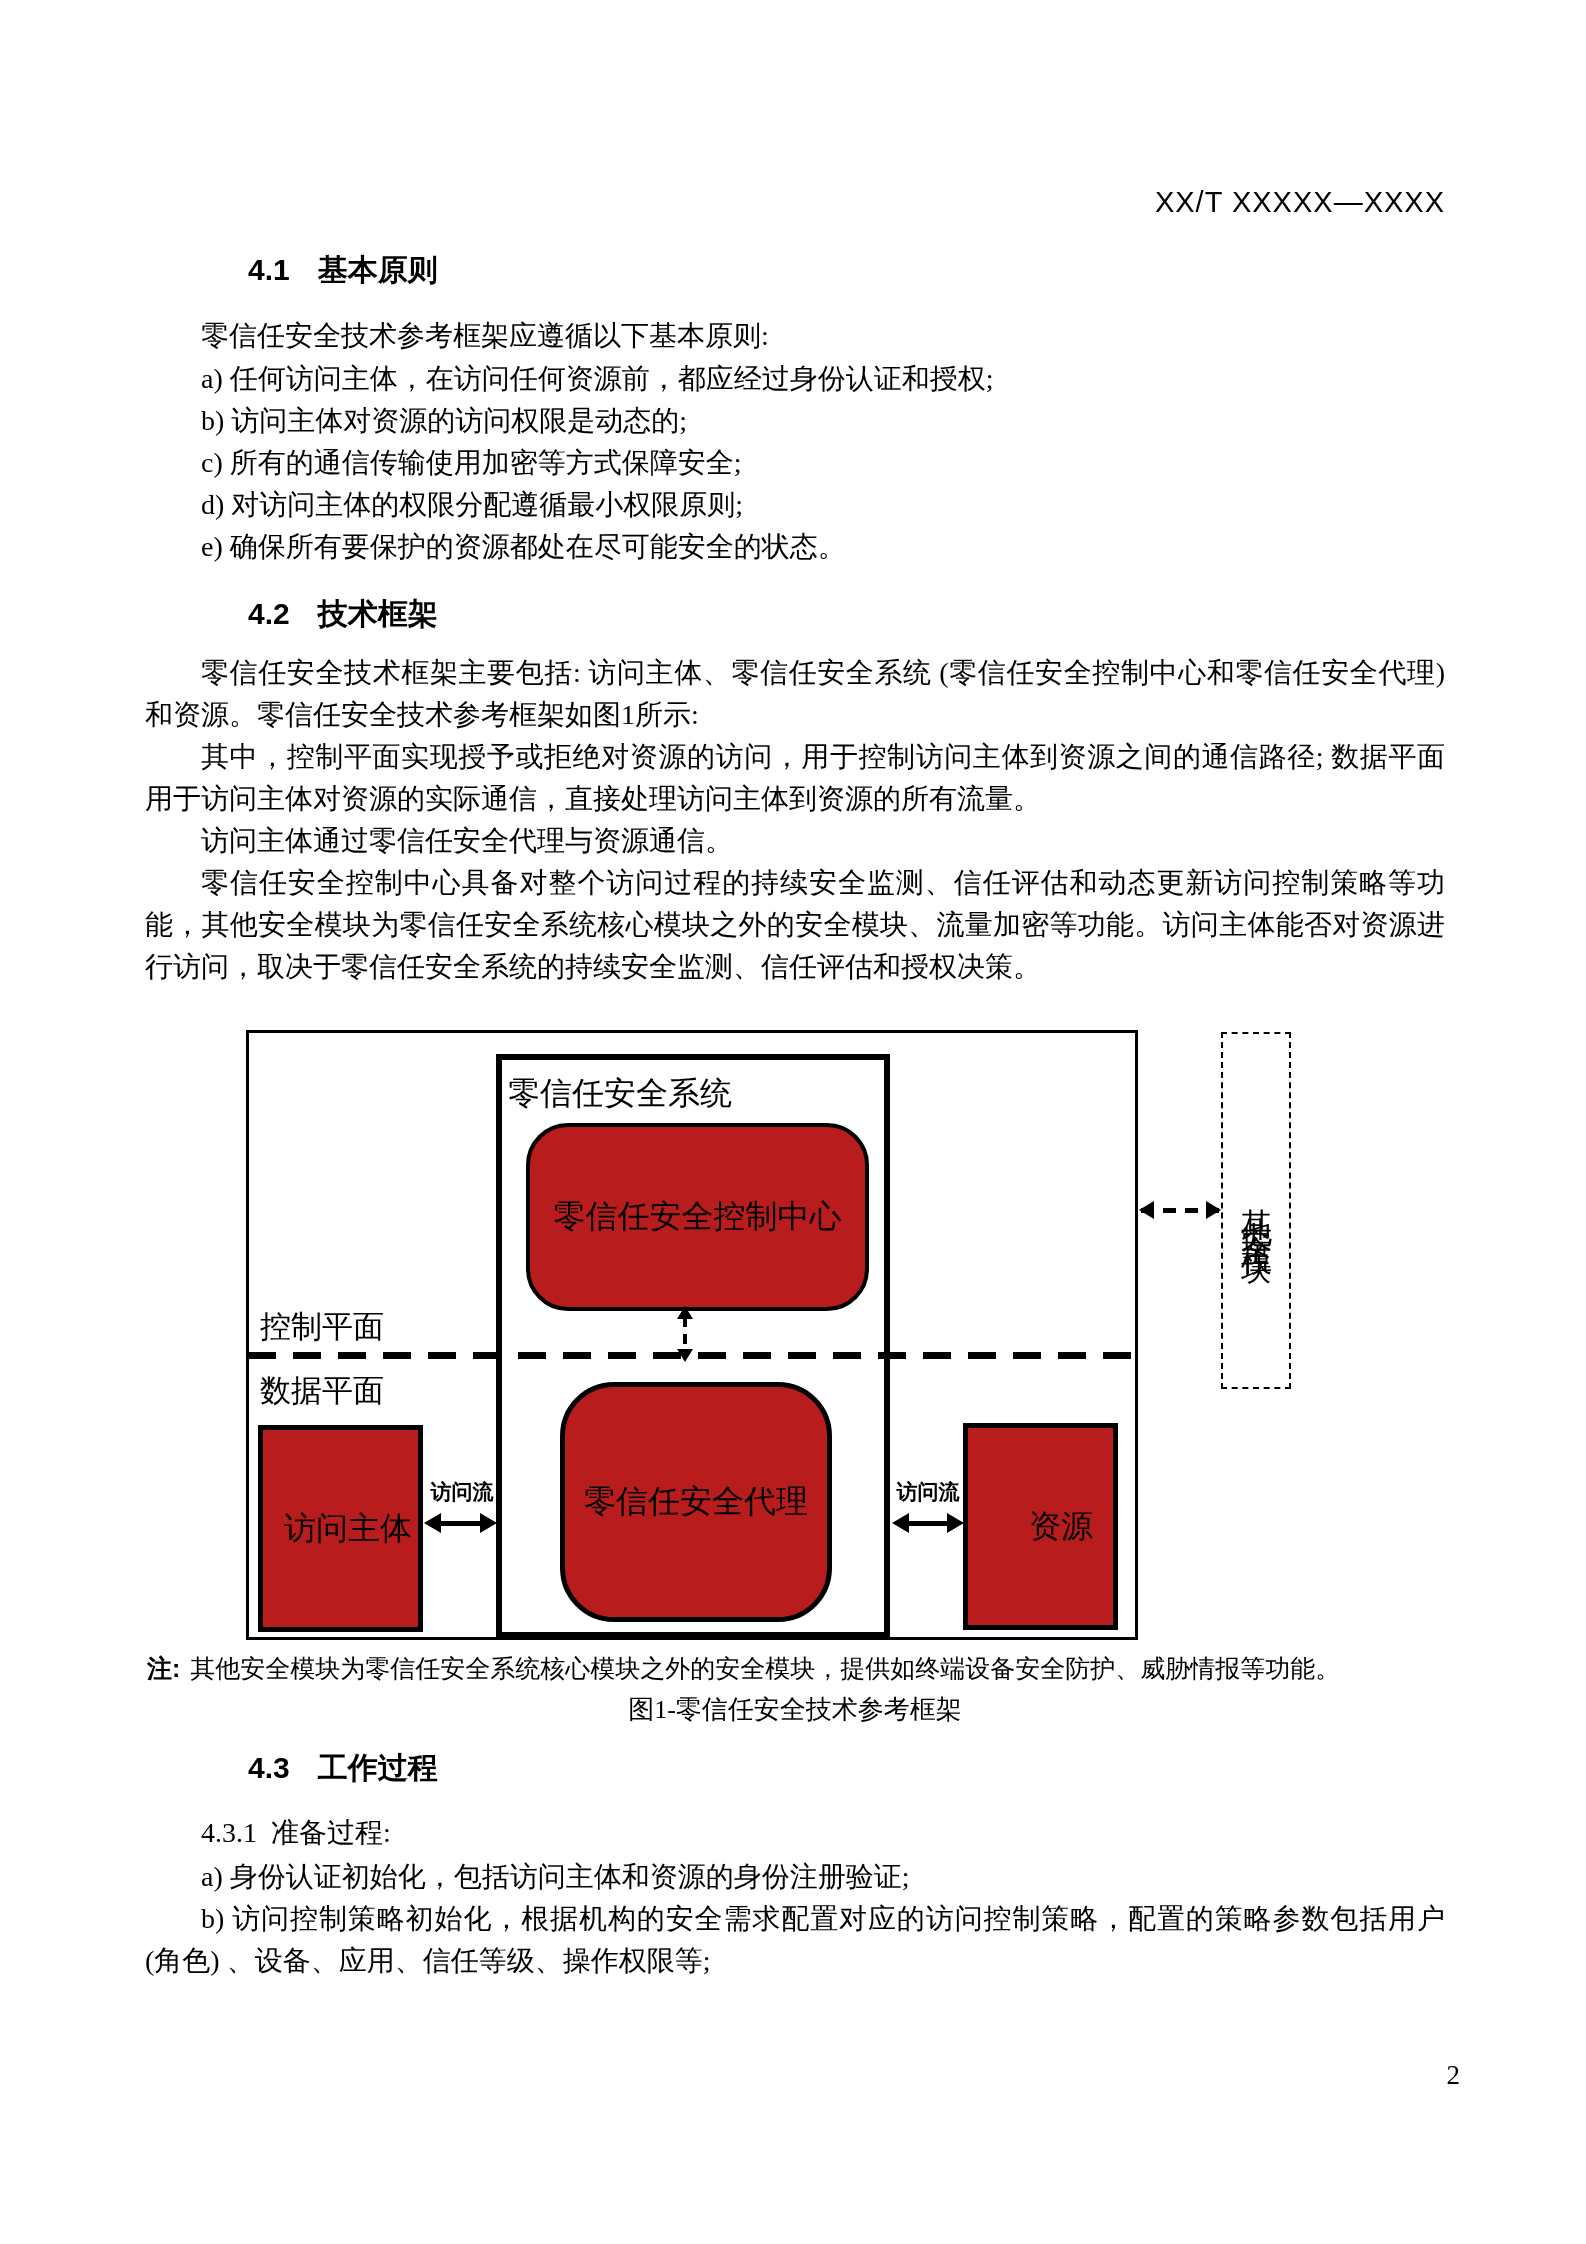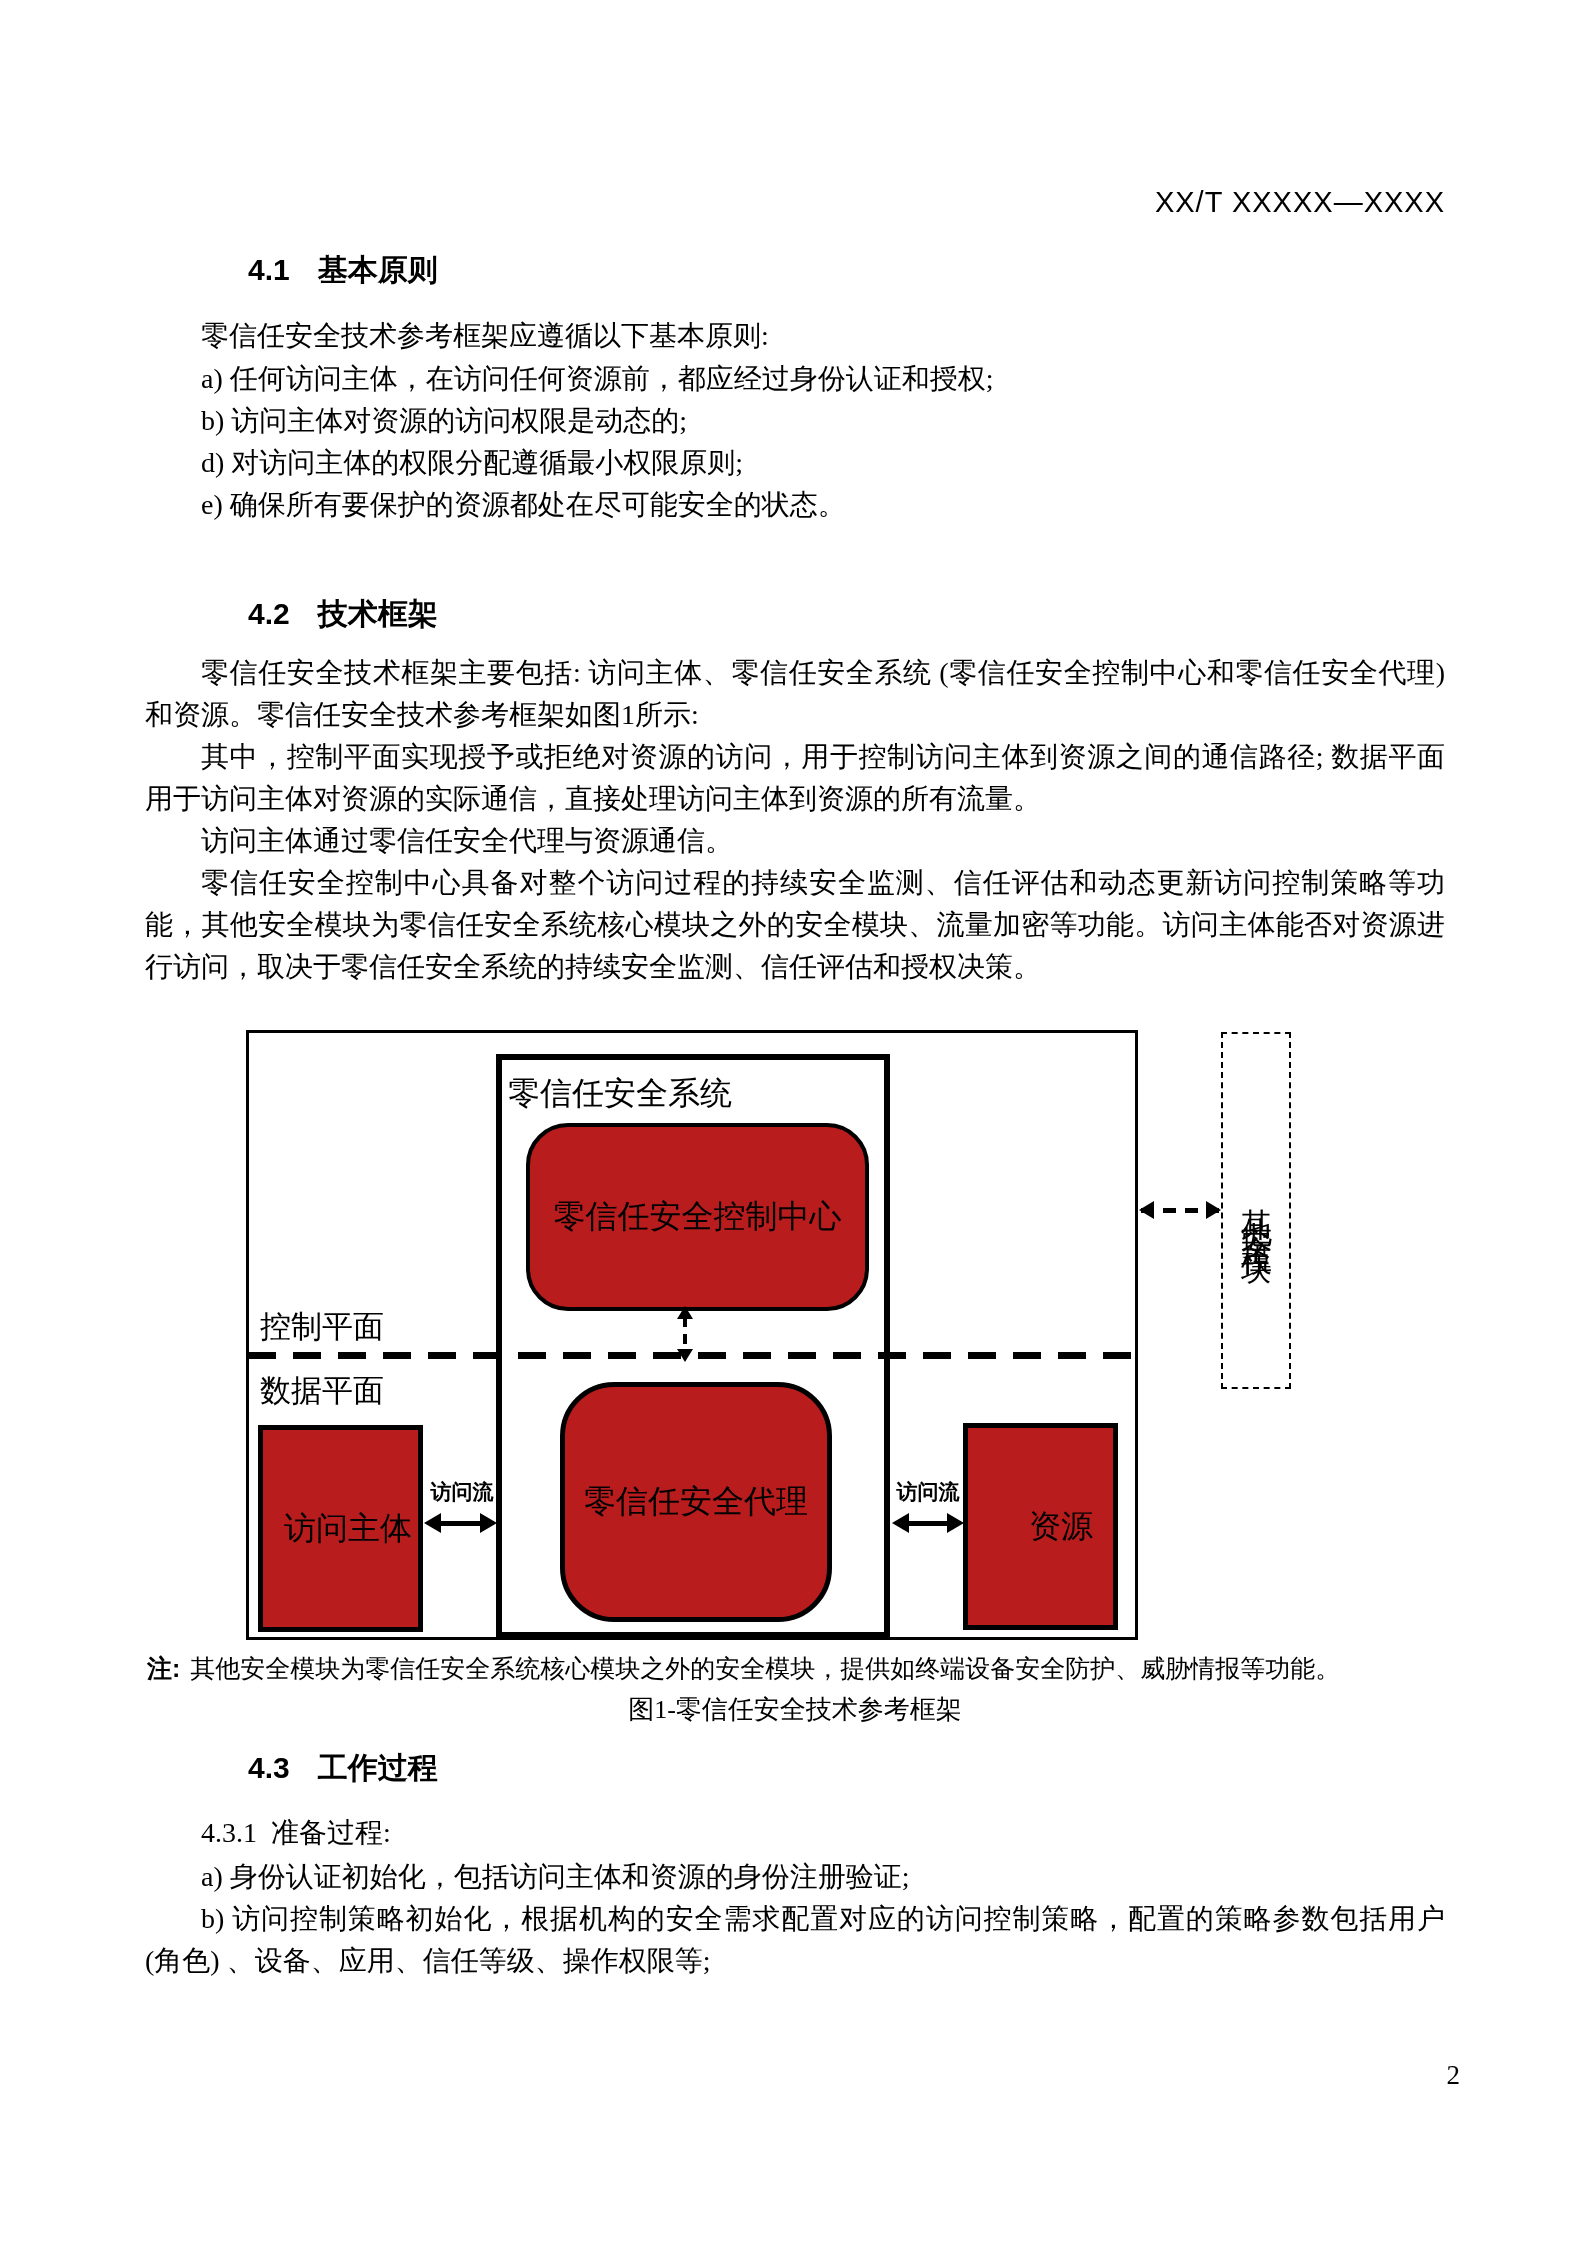--- a/index.html
+++ b/index.html
@@ -105,20 +105,21 @@
 
   <div class="h2" id="h41">
     <span class="h-num">4.1</span><span>基本原则</span>
   </div>
   <div class="body-block" id="intro41">
     <p>零信任安全技术参考框架应遵循以下基本原则:</p>
   </div>
   <div class="body-block" id="list41">
     <p>a) 任何访问主体，在访问任何资源前，都应经过身份认证和授权;</p>
     <p>b) 访问主体对资源的访问权限是动态的;</p>
+    <p>c) 所有的通信传输使用加密等方式保障安全;</p>
     <p>d) 对访问主体的权限分配遵循最小权限原则;</p>
     <p>e) 确保所有要保护的资源都处在尽可能安全的状态。</p>
   </div>
 
   <div class="h2" id="h42">
     <span class="h-num">4.2</span><span>技术框架</span>
   </div>
   <div class="body-block" id="paras42">
     <p>零信任安全技术框架主要包括: 访问主体、零信任安全系统 (零信任安全控制中心和零信任安全代理) 和资源。零信任安全技术参考框架如图1所示:</p>
     <p>其中，控制平面实现授予或拒绝对资源的访问，用于控制访问主体到资源之间的通信路径; 数据平面用于访问主体对资源的实际通信，直接处理访问主体到资源的所有流量。</p>

